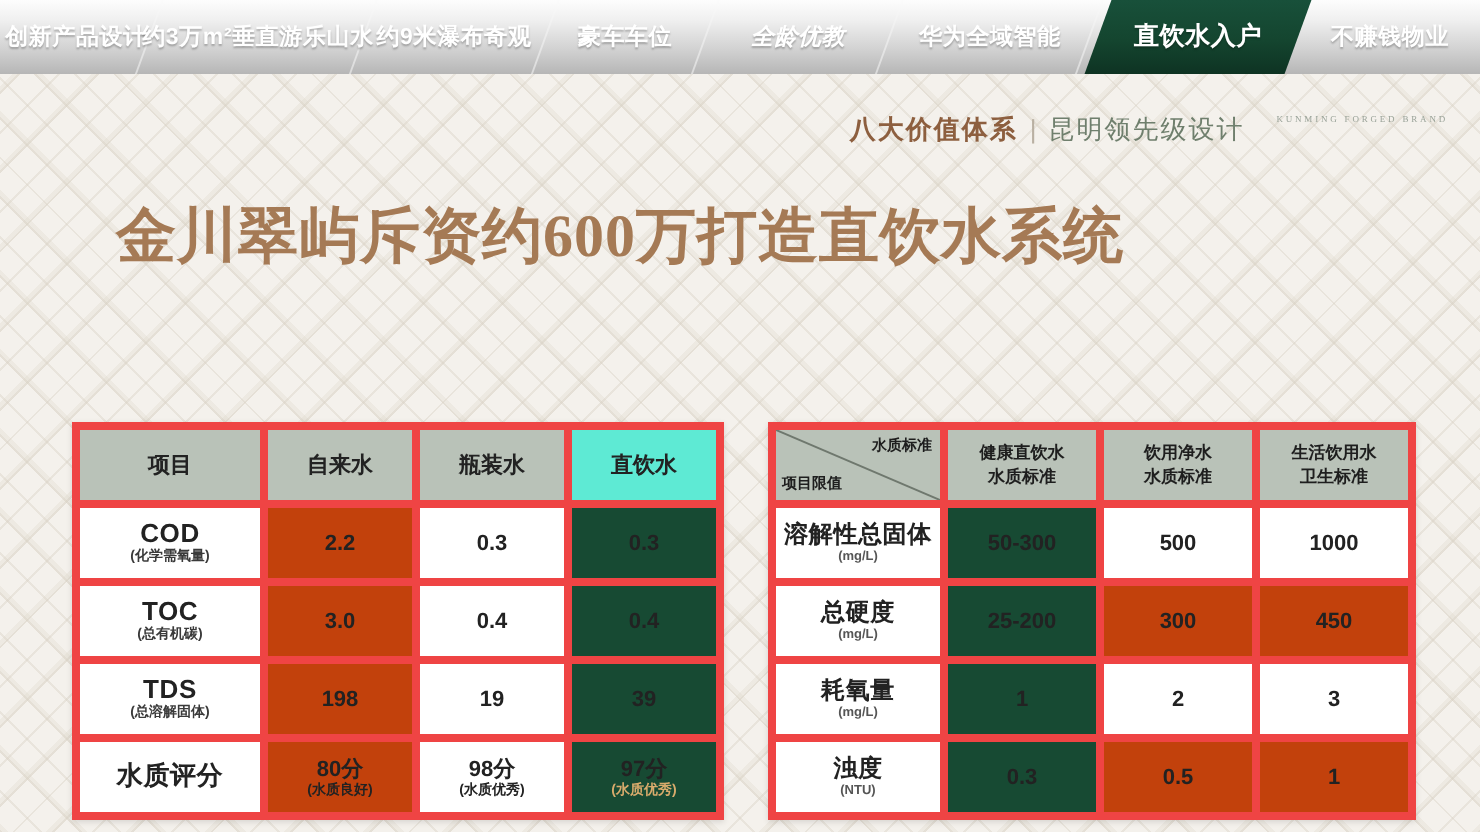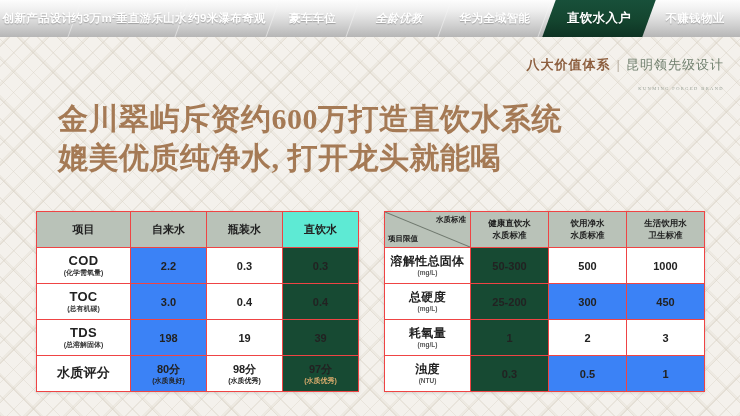--- a/index.html
+++ b/index.html
@@ -48,21 +48,21 @@
   #brand{
     position:absolute;right:16px;top:58px;
     display:flex;align-items:flex-start;gap:5px;
     line-height:1;
   }
   #brand .b-main{
     font-size:13px;font-weight:bold;color:#8d5f3f;letter-spacing:1px;
     font-family:"Liberation Serif","DejaVu Serif",serif;
   }
   #brand .b-div{color:#b9b0a2;font-size:13px;margin:0 1px;}
-  #brand .b-right{display:flex;flex-direction:column;align-items:flex-end;gap:16px;}
+  #brand .b-right{display:flex;flex-direction:row;align-items:flex-start;gap:16px;}
   #brand .b-sub{
     font-size:13px;color:#6f7f6d;letter-spacing:1px;
     font-family:"Liberation Serif","DejaVu Serif",serif;
   }
   #brand .b-en{
     font-size:4.5px;color:#9aa399;letter-spacing:1.4px;
     font-family:"Liberation Serif","DejaVu Serif",serif;
   }
 
   
@@ -76,30 +76,30 @@
     font-family:"Liberation Serif","DejaVu Serif",serif;
     font-weight:bold;color:#a57a55;
     font-size:30px;line-height:1.22;letter-spacing:.5px;
     white-space:nowrap;
   }
 
   
   .tblwrap{position:absolute;background:#ffffff;box-shadow:0 1px 3px rgba(0,0,0,.12);}
   table.grid{border-collapse:collapse;table-layout:fixed;}
   table.grid td,table.grid th{
-    border:1px solid #ef4444;text-align:center;vertical-align:middle;
+    border:4px solid #ef4444;text-align:center;vertical-align:middle;
     font-size:11px;color:#222;padding:0;
   }
   .hdr{
     background:#b9c2b8;font-weight:bold;font-size:12.5px;color:#1e1e1e;height:38px;
   }
   .rowname{background:#ffffff;font-weight:bold;}
   .rowname .big{font-size:13px;display:block;line-height:1.15;letter-spacing:.3px;}
   .rowname .sm{font-size:7px;font-weight:bold;color:#3a3a3a;display:block;line-height:1.2;}
-  .val{background:#3b82f6;font-weight:bold;font-size:14px;}
+  .val{background:#c2410c;font-weight:bold;font-size:14px;}
   .val.alt{background:#ffffff;}
   .val .sm{font-size:7px;display:block;line-height:1.25;font-weight:bold;}
   .green{background:#174a33;color:#e0b274;font-weight:bold;font-size:14px;}
   .green .sm{font-size:7px;display:block;line-height:1.25;color:#d9ab6c;font-weight:bold;}
   .hdr.green-hdr{background:#5eead4;}
 
   
   #tbl-left{left:36px;top:211px;}
   #tbl-left table{width:322px;}
   #tbl-left td{height:35px;text-align:center;}
@@ -181,21 +181,20 @@
     <span class="b-right">
       <span class="b-sub">昆明领先级设计</span>
       <span class="b-en">KUNMING  FORGED  BRAND</span>
     </span>
   </div>
 
   <div id="headline">
     <div class="bar"></div>
     <div class="lines">
       <div>金川翠屿斥资约600万打造直饮水系统</div>
-      <div>媲美优质纯净水, 打开龙头就能喝</div>
     </div>
   </div>
 
   <div class="tblwrap" id="tbl-left">
     <table class="grid">
       <colgroup>
           <col class="c1">
           <col class="c2">
           <col class="c3">
           <col class="c4">

